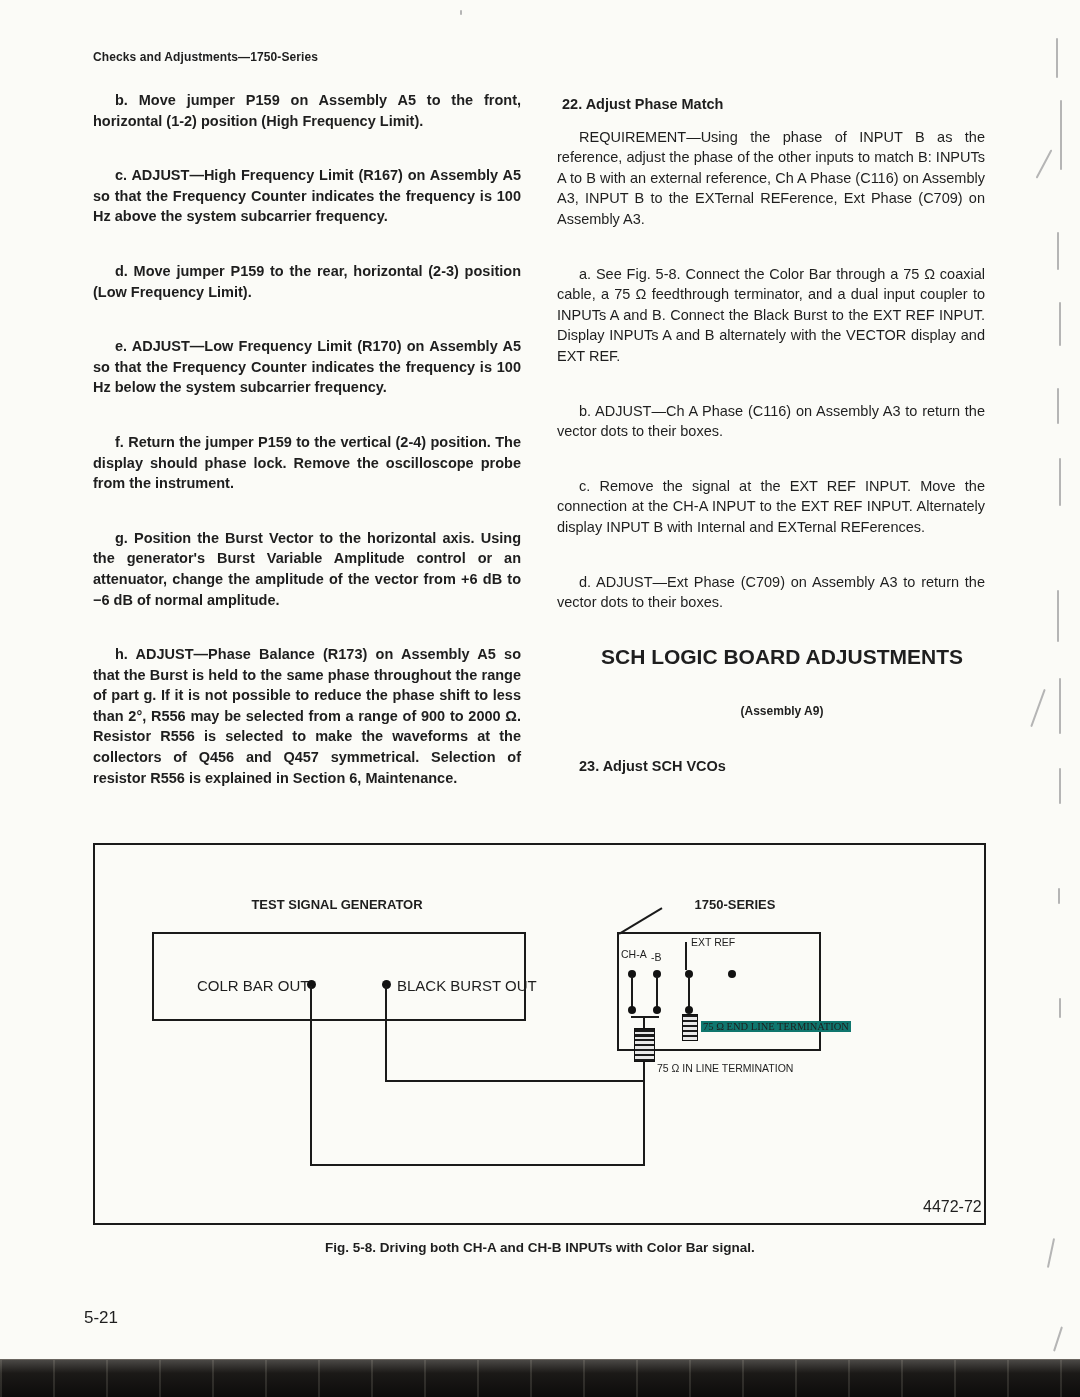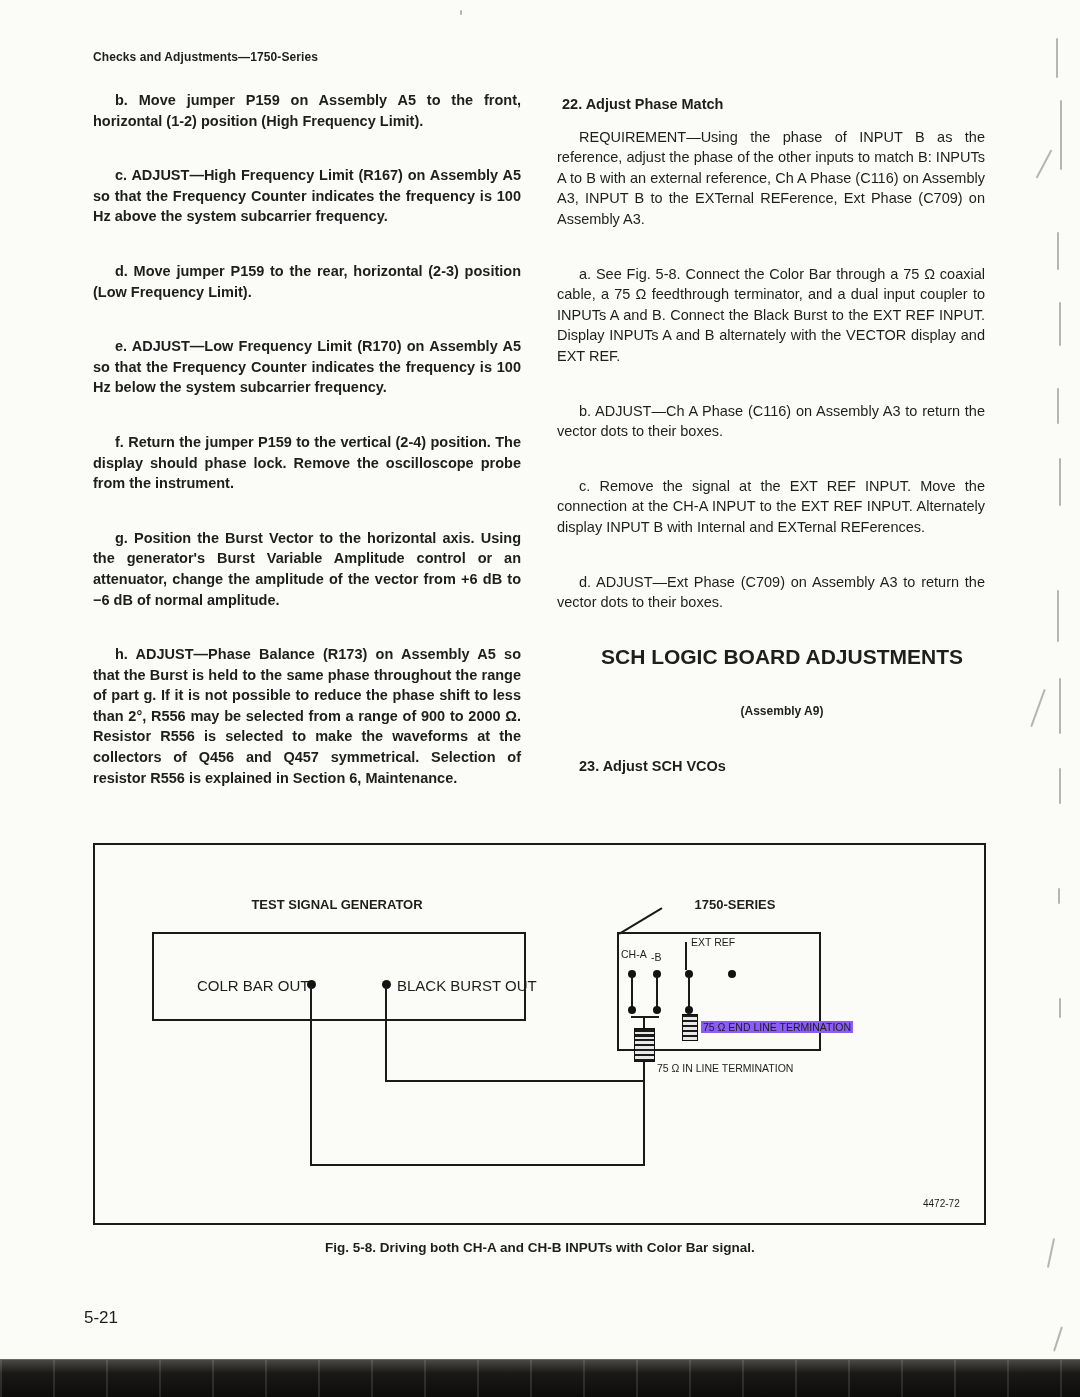--- a/index.html
+++ b/index.html
@@ -37,21 +37,21 @@
   .ln    { background:#1a1a1a; }
   .dot   { width:9px; height:9px; border-radius:50%; background:#121212; }
   .dot.sm{ width:8px; height:8px; }
   .flabel    { font-size:15px; white-space:nowrap; }
   .flabel.b  { font-weight:bold; font-size:13px; text-align:center; }
   .flabel.sm { font-size:10.5px; }
   .term {
     border:1px solid #111; background-color:#e8e8e8;
     background-image:repeating-linear-gradient(180deg,#1a1a1a 0 2.5px,#e8e8e8 2.5px 5px);
   }
-  .figcode { font-size:10px; }
+  .figcode { font-size:16px; }
 
   .caption {
     position:absolute; left:0; top:1240px; width:1080px;
     text-align:center; font-weight:bold; font-size:13.5px;
   }
   .pagenum { position:absolute; left:84px; top:1308px; font-size:17px; }
 
   .scanband {
     position:absolute; left:0; top:1359px; width:1080px; height:38px;
     background-color:#141210;
@@ -123,21 +123,21 @@
     <div class="dot sm" style="left:558px; top:161px;"></div>
     <div class="dot sm" style="left:590px; top:161px;"></div>
 
     <div class="ln" style="left:536px; top:171px; width:28px; height:2px;"></div>
     <div class="ln" style="left:548px; top:171px; width:2px; height:150px;"></div>
 
     <div class="term" style="left:539px; top:183px; width:19px; height:32px;"></div>
     <div class="flabel sm" style="left:562px; top:217px;">75 Ω IN LINE TERMINATION</div>
 
     <div class="term" style="left:587px; top:169px; width:14px; height:25px;"></div>
-    <div class="flabel sm" style="left:606px; top:176px; background:#8b5cf6; padding:0 2px;">75 Ω END LINE TERMINATION</div>
+    <div class="flabel sm" style="left:606px; top:176px; background:#0f766e; padding:0 2px;font-family:Liberation Serif, serif;">75 Ω END LINE TERMINATION</div>
 
     <div class="ln" style="left:215px; top:141px; width:2px; height:180px;"></div>
     <div class="ln" style="left:215px; top:319px; width:335px; height:2px;"></div>
 
     <div class="ln" style="left:290px; top:141px; width:2px; height:96px;"></div>
     <div class="ln" style="left:290px; top:235px; width:260px; height:2px;"></div>
 
     <div class="figcode" style="left:828px; top:353px;">4472-72</div>
   </div>
 

